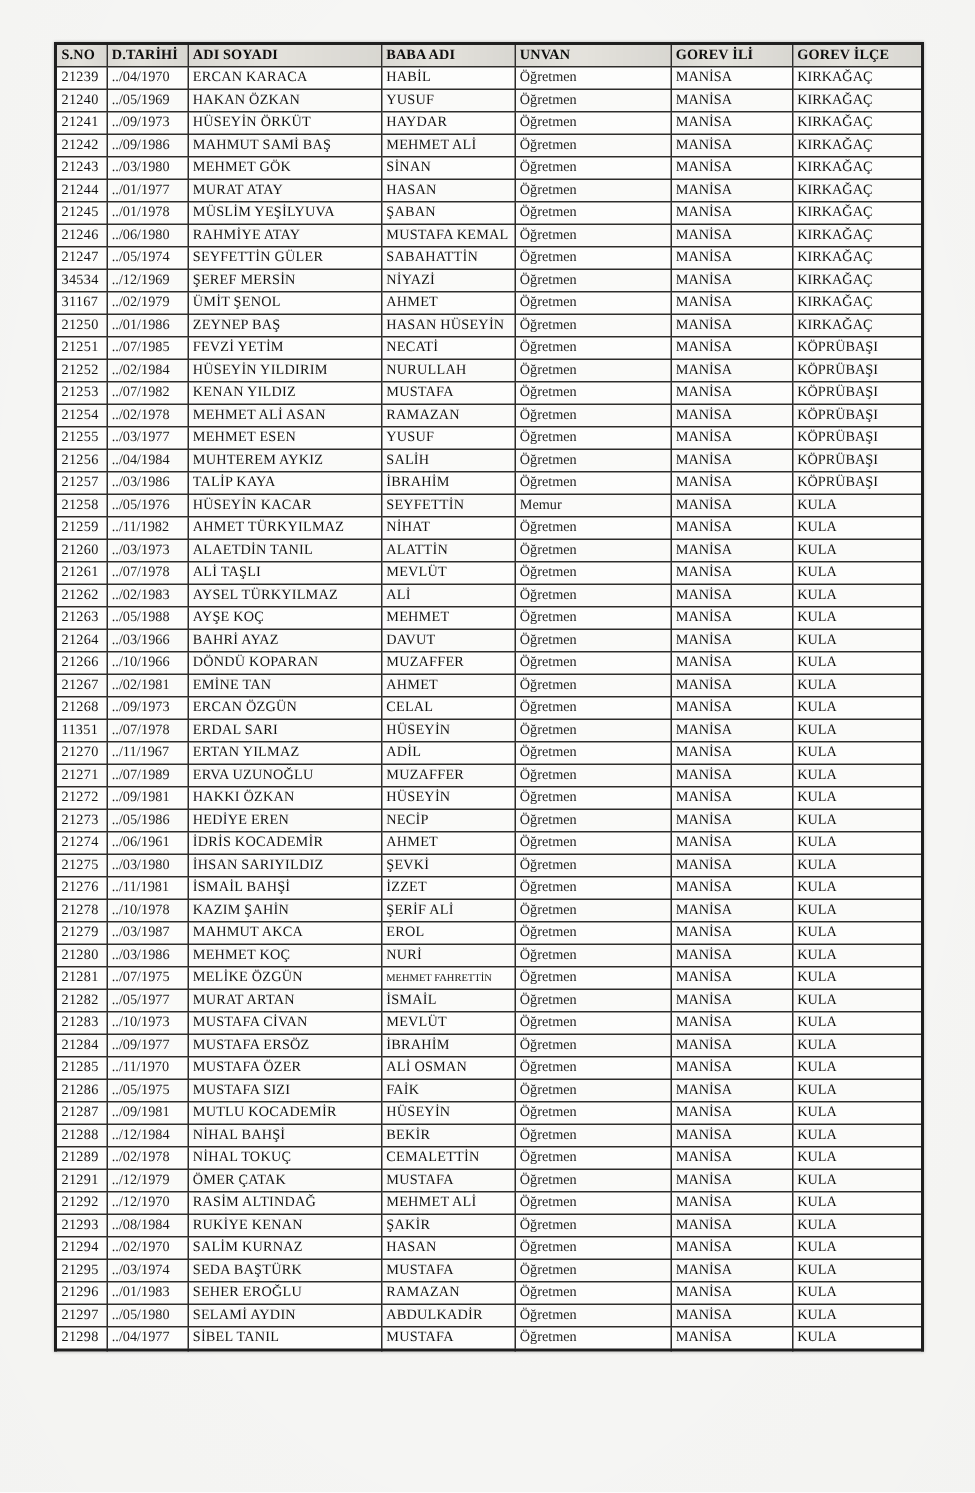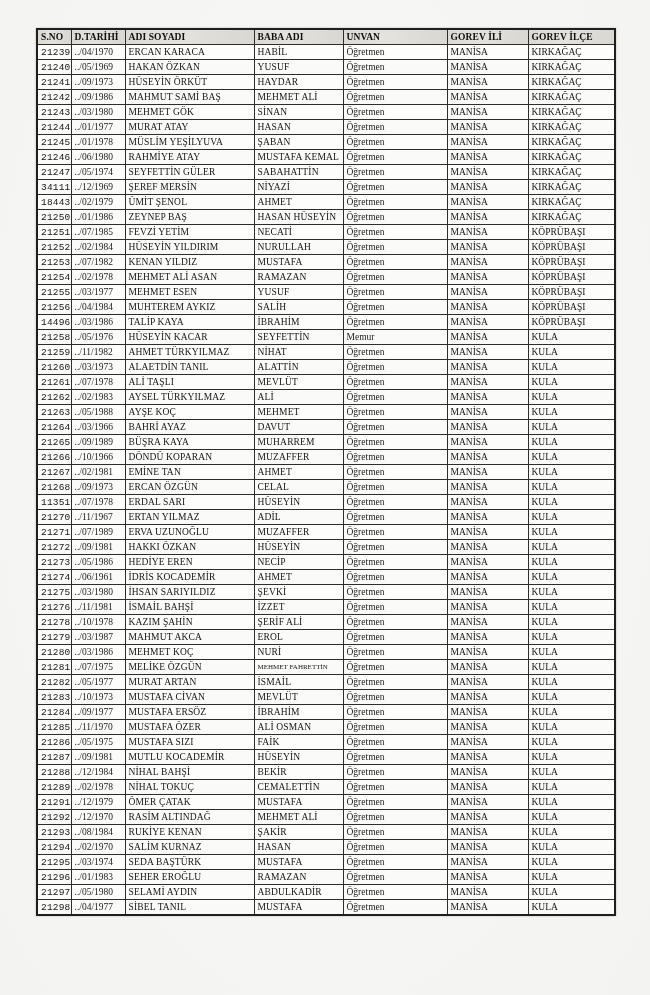--- a/index.html
+++ b/index.html
@@ -53,21 +53,21 @@
     vertical-align: middle;
   }
   table.doc-table th {
     font-weight: bold;
     background:
       linear-gradient(90deg, rgba(0,0,0,0.06), rgba(0,0,0,0.02) 40%, rgba(0,0,0,0.07)),
       #e9e7e1;
     letter-spacing: 0.1px;
     color: #0e0e0e;
   }
-  td.num { letter-spacing: 0.2px; font-family: Liberation Mono, monospace; }
+  td.num { letter-spacing: 0.2px; }
   td.date { color: #1b1b1b; }
   td.name, td.father { letter-spacing: 0.15px; }
   td.father.small { font-size: 7px; letter-spacing: 0; }
   td.title { font-size: 9px; color: #222; }
   tbody tr:nth-child(even) td { background: rgba(0,0,0,0.012); }
 </style>
 </head>
 <body>
 
 <div class="page">
@@ -168,30 +168,30 @@
         <tr>
           <td class="num">21247</td>
           <td class="date">../05/1974</td>
           <td class="name">SEYFETTİN GÜLER</td>
           <td class="father">SABAHATTİN</td>
           <td class="title">Öğretmen</td>
           <td class="province">MANİSA</td>
           <td class="district">KIRKAĞAÇ</td>
         </tr>
         <tr>
-          <td class="num">34111</td>
+          <td class="num">34534</td>
           <td class="date">../12/1969</td>
           <td class="name">ŞEREF MERSİN</td>
           <td class="father">NİYAZİ</td>
           <td class="title">Öğretmen</td>
           <td class="province">MANİSA</td>
           <td class="district">KIRKAĞAÇ</td>
         </tr>
         <tr>
-          <td class="num">18443</td>
+          <td class="num">31167</td>
           <td class="date">../02/1979</td>
           <td class="name">ÜMİT ŞENOL</td>
           <td class="father">AHMET</td>
           <td class="title">Öğretmen</td>
           <td class="province">MANİSA</td>
           <td class="district">KIRKAĞAÇ</td>
         </tr>
         <tr>
           <td class="num">21250</td>
           <td class="date">../01/1986</td>
@@ -249,21 +249,21 @@
         <tr>
           <td class="num">21256</td>
           <td class="date">../04/1984</td>
           <td class="name">MUHTEREM AYKIZ</td>
           <td class="father">SALİH</td>
           <td class="title">Öğretmen</td>
           <td class="province">MANİSA</td>
           <td class="district">KÖPRÜBAŞI</td>
         </tr>
         <tr>
-          <td class="num">14496</td>
+          <td class="num">21257</td>
           <td class="date">../03/1986</td>
           <td class="name">TALİP KAYA</td>
           <td class="father">İBRAHİM</td>
           <td class="title">Öğretmen</td>
           <td class="province">MANİSA</td>
           <td class="district">KÖPRÜBAŞI</td>
         </tr>
         <tr>
           <td class="num">21258</td>
           <td class="date">../05/1976</td>
@@ -321,29 +321,20 @@
         <tr>
           <td class="num">21264</td>
           <td class="date">../03/1966</td>
           <td class="name">BAHRİ AYAZ</td>
           <td class="father">DAVUT</td>
           <td class="title">Öğretmen</td>
           <td class="province">MANİSA</td>
           <td class="district">KULA</td>
         </tr>
         <tr>
-          <td class="num">21265</td>
-          <td class="date">../09/1989</td>
-          <td class="name">BÜŞRA KAYA</td>
-          <td class="father">MUHARREM</td>
-          <td class="title">Öğretmen</td>
-          <td class="province">MANİSA</td>
-          <td class="district">KULA</td>
-        </tr>
-        <tr>
           <td class="num">21266</td>
           <td class="date">../10/1966</td>
           <td class="name">DÖNDÜ KOPARAN</td>
           <td class="father">MUZAFFER</td>
           <td class="title">Öğretmen</td>
           <td class="province">MANİSA</td>
           <td class="district">KULA</td>
         </tr>
         <tr>
           <td class="num">21267</td>

